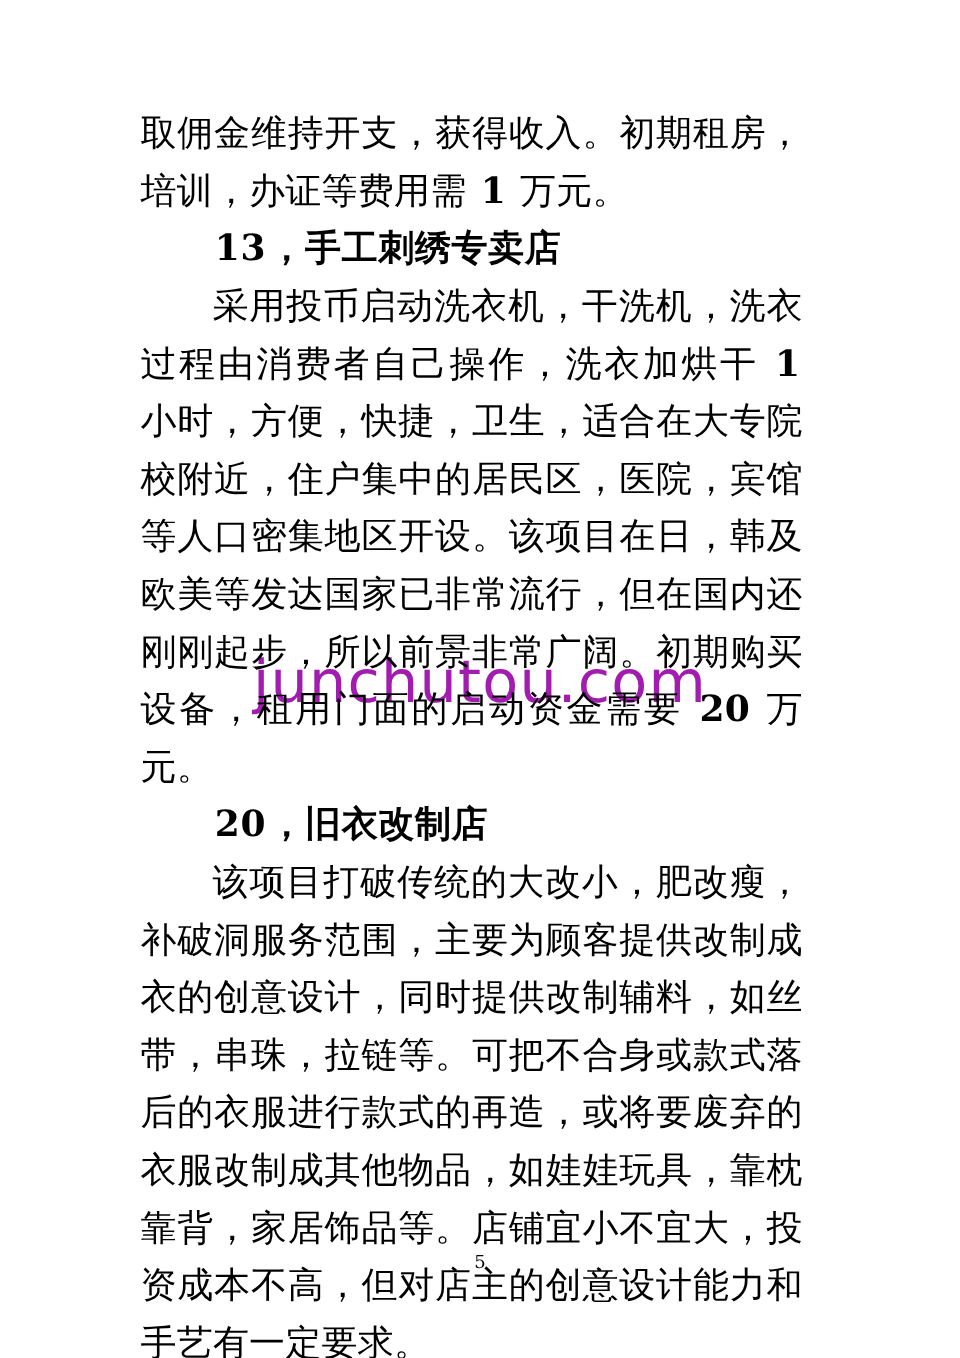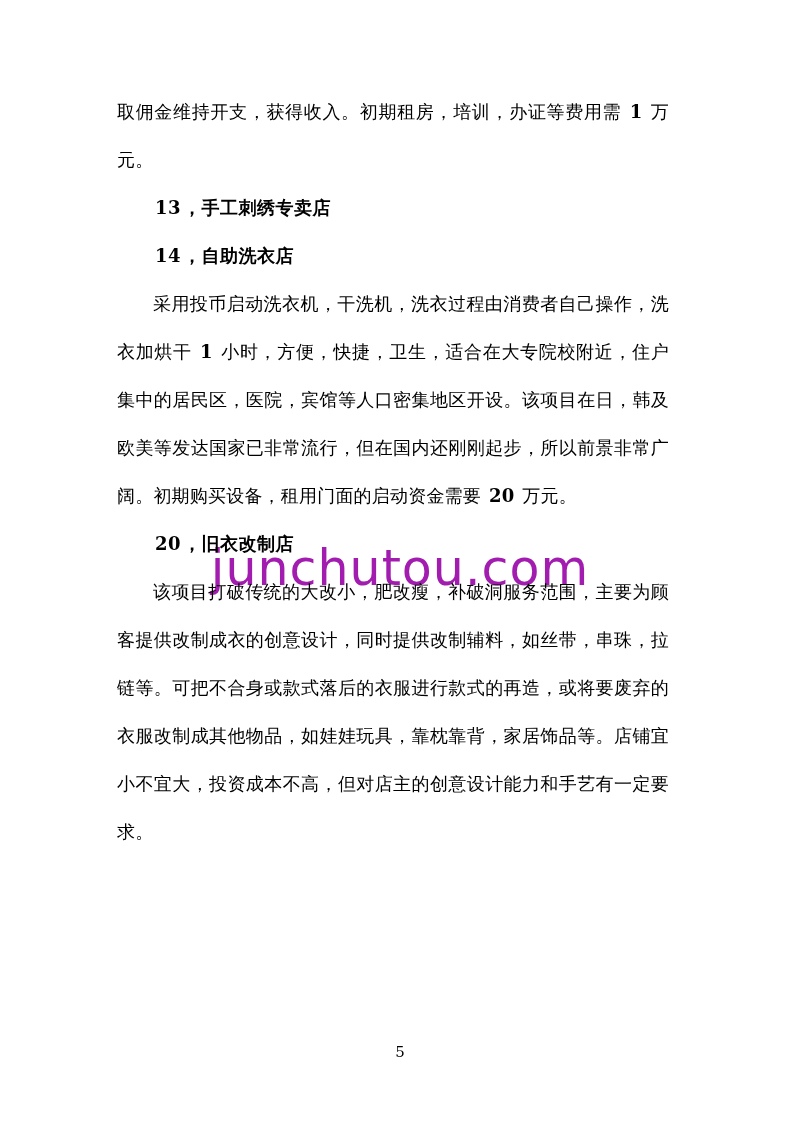--- a/index.html
+++ b/index.html
@@ -39,21 +39,21 @@
   
   #body-text {
     position: absolute;
     left: 117px;
     top: 88px;
     width: 552px;
     z-index: 2;
   }
   .para {
     margin: 0;
-    font-size: 18px;
+    font-size: 30px;
     line-height: 48px;
     color: #000000;
     text-align: justify;
     text-justify: inter-character;
     text-align-last: left;
     letter-spacing: 0.2px;
     word-break: break-all;
     font-family: "DejaVu Serif", "Liberation Serif", serif;
   }
   .para.indent {
@@ -91,21 +91,20 @@
 
   <div id="watermark">junchutou.com</div>
 
   <div id="body-text">
 
     <p class="para"><span>取佣金维持开支，获得收入。初期租房，培训，办证等费用需 <span class="num">1</span> 万元。</span></p>
 
     <p class="para heading"><span><span class="num">13</span>，手工刺绣专卖店</span></p>
 
 
-    <p class="para heading"><span><span class="num">14</span>，自助洗衣店</span></p>
 
     <p class="para indent"><span>采用投币启动洗衣机，干洗机，洗衣过程由消费者自己操作，洗衣加烘干 <span class="num">1</span> 小时，方便，快捷，卫生，适合在大专院校附近，住户集中的居民区，医院，宾馆等人口密集地区开设。该项目在日，韩及欧美等发达国家已非常流行，但在国内还刚刚起步，所以前景非常广阔。初期购买设备，租用门面的启动资金需要 <span class="num">20</span> 万元。</span></p>
 
     <p class="para heading"><span><span class="num">20</span>，旧衣改制店</span></p>
 
     <p class="para indent"><span>该项目打破传统的大改小，肥改瘦，补破洞服务范围，主要为顾客提供改制成衣的创意设计，同时提供改制辅料，如丝带，串珠，拉链等。可把不合身或款式落后的衣服进行款式的再造，或将要废弃的衣服改制成其他物品，如娃娃玩具，靠枕靠背，家居饰品等。店铺宜小不宜大，投资成本不高，但对店主的创意设计能力和手艺有一定要求。</span></p>
 
   </div>
 
   <div id="page-number">5</div>

